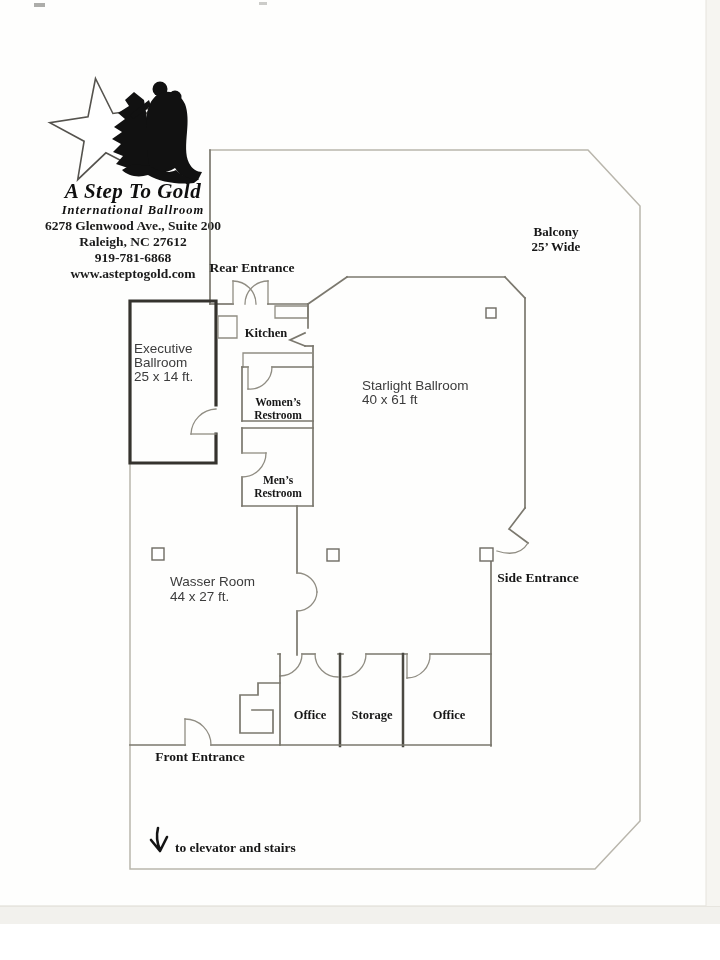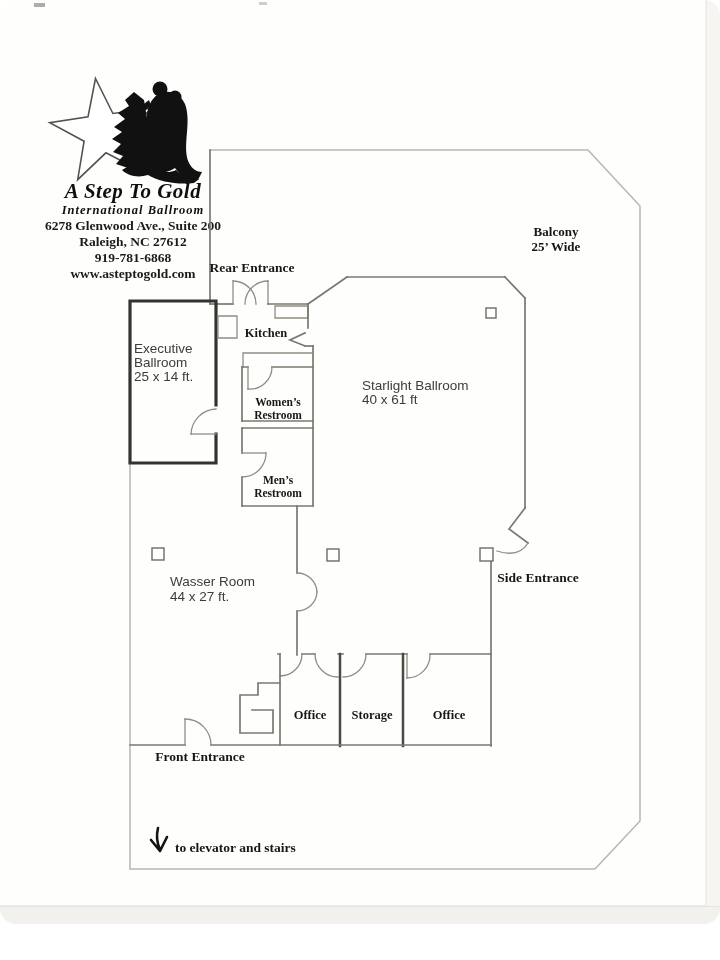--- a/index.html
+++ b/index.html
@@ -1,17 +1,17 @@
 <!DOCTYPE html>
 <html><head>
 <meta charset="utf-8">
 <style>
   html,body{margin:0;padding:0;background:#ffffff;}
   .page{position:relative;width:720px;height:924px;background:#fefefd;overflow:hidden;
-        font-family:"Liberation Serif",serif;border-radius:16px;}
+        font-family:"Liberation Serif",serif;}
   svg{display:block;width:720px;height:960px;}
   
   .outer{stroke:#b9b6ac;stroke-width:1.5;fill:none;}
   .wl{stroke:#908d83;stroke-width:1.3;fill:none;}
   .wm{stroke:#7b786e;stroke-width:1.7;fill:none;}
   .wd{stroke:#4b4942;stroke-width:2.5;fill:none;}
   .wx{stroke:#35332e;stroke-width:3.2;fill:none;}
   .col{stroke:#6e6b63;stroke-width:1.4;fill:#ffffff;}
   
   .serifb{font-family:"Liberation Serif",serif;font-weight:bold;fill:#171717;}

